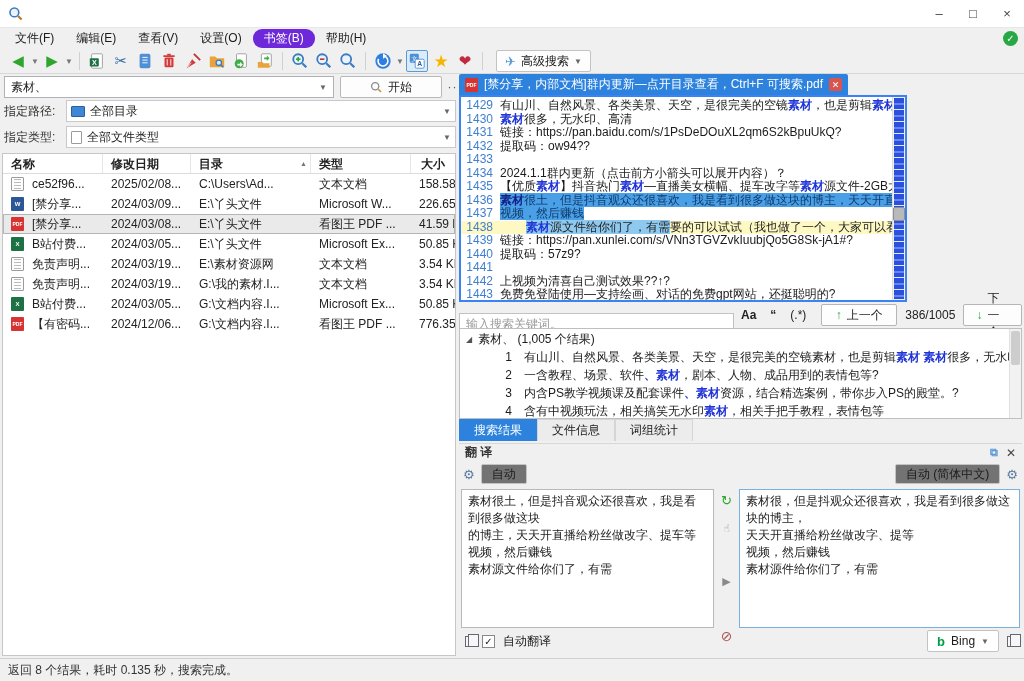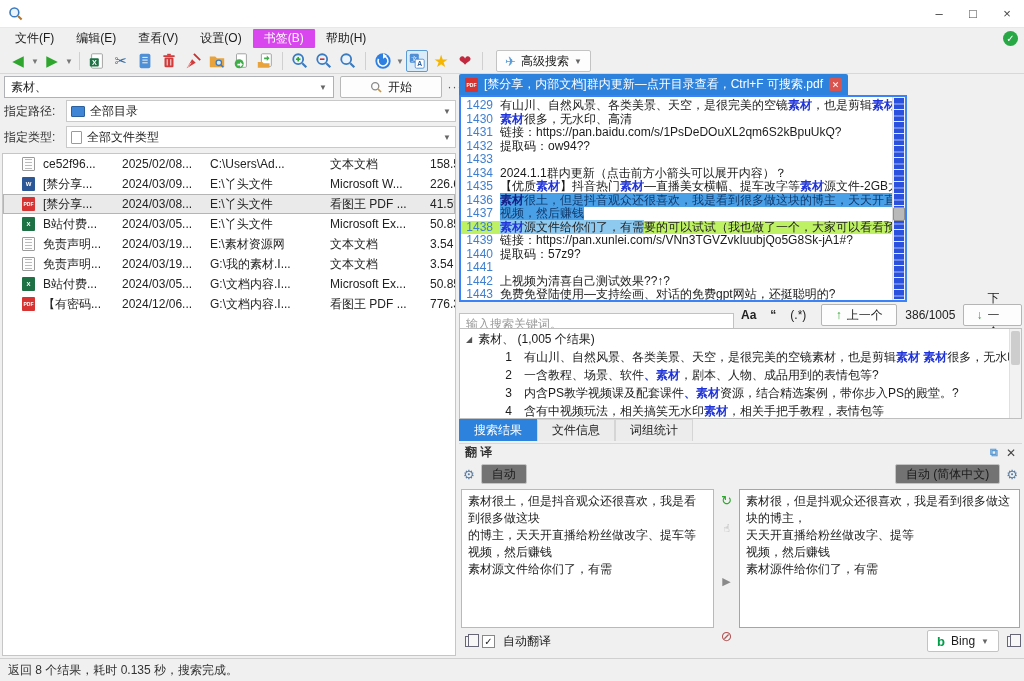--- a/index.html
+++ b/index.html
@@ -10,21 +10,21 @@
   
   .titlebar { position:absolute; left:0; top:0; width:1024px; height:28px; background:#fff; border-bottom:1px solid #e8e8e8; display:flex; align-items:center; }
   .app-ic { width:16px; height:16px; margin:0 6px 0 8px; }
   .title-text { font-size:12px; color:#222; }
   .wincontrols { margin-left:auto; display:flex; height:100%; }
   .winbtn { width:34px; height:100%; display:flex; align-items:center; justify-content:center; color:#444; font-size:13px; }
 
   
   .menubar { position:absolute; left:0; top:28px; width:1024px; height:21px; background:#f0f0f0; display:flex; align-items:center; padding-left:4px; }
   .menu-item { padding:2px 11px; height:19px; display:flex; align-items:center; border-radius:1px; }
-  .menu-item.active { background:#d946ef; color:#fff; }
+  .menu-item.active { background:#6d28d9; color:#fff;border-radius:9px; }
   .menu-check { margin-left:auto; margin-right:6px; width:15px; height:15px; border-radius:50%; background:#27a844; color:#fff; font-size:10px; display:flex; align-items:center; justify-content:center; font-weight:bold; }
 
   
   .toolbar { position:absolute; left:0; top:49px; width:1024px; height:25px; background:#f0f0f0; border-bottom:1px solid #d8d8d8; display:flex; align-items:center; padding-left:6px; }
   .tb { width:22px; height:22px; display:flex; align-items:center; justify-content:center; margin:0 1px; }
   .tb svg { width:18px; height:18px; }
   .tb-dd { width:10px; color:#777; font-size:8px; display:flex; align-items:center; justify-content:center; }
   .tb-sep { width:1px; height:18px; background:#d0d0d0; margin:0 5px; }
   .glyph-green { color:#2ea62e; font-size:15px; }
   .glyph-star { color:#f6b600; font-size:17px; }
@@ -50,38 +50,38 @@
   .sheet-icon { width:11px; height:13px; background:#fff; border:1px solid #9a9a9a; border-radius:1px; }
 
   
   .filelist { position:absolute; left:2px; top:153px; width:454px; height:503px; background:#fff; border:1px solid #c6c6c6; }
   .fl-grid { display:grid; grid-template-columns:100px 88px 120px 100px 1fr; }
   .fl-head { height:20px; border-bottom:1px solid #dcdcdc; font-weight:bold; color:#222; }
   .fl-head > div { padding:2px 4px 0 8px; border-right:1px solid #e6e6e6; position:relative; white-space:nowrap; }
   .fl-head .right { text-align:right; border-right:none; padding-right:10px; }
   .sort-tri { position:absolute; right:3px; top:6px; font-size:7px; color:#777; }
   .fl-row { height:20px; align-items:center; color:#222; }
-  .fl-row > div { padding:0 4px 0 19px; white-space:nowrap; overflow:hidden;gap:8px; }
+  .fl-row > div { padding:0 4px 0 8px; white-space:nowrap; overflow:hidden;gap:8px; }
   .fl-row .right { text-align:right; padding-right:10px; }
   .fl-row.selected { background:#eaeaea; outline:1px solid #b5b5b5; outline-offset:-1px; }
   .fcell-name { display:flex; align-items:center; gap:4px; }
   .ftype { width:13px; height:14px; flex:none; border-radius:1px; font-size:6px; font-weight:bold; color:#fff; display:flex; align-items:center; justify-content:center; }
   .ftype.txt { background:#fdfdfd; border:1px solid #9b9b9b; background-image:linear-gradient(#bbb 1px,transparent 1px); background-size:7px 3px; background-position:2px 4px; background-repeat:repeat-y; }
   .ftype.word { background:#2b5797; }
   .ftype.excel { background:#1e7145; }
   .ftype.pdf { background:#d63332; font-size:5px; }
 
   
   .doc-tab { position:absolute; left:459px; top:74px; height:21px; background:#2c82dd; color:#fff; display:flex; align-items:center; padding:0 6px; gap:6px; border-radius:2px 2px 0 0; }
   .tab-close { width:13px; height:13px; background:#d9534f; border-radius:2px; color:#fff; font-size:9px; display:flex; align-items:center; justify-content:center; }
   .preview { position:absolute; left:459px; top:95px; width:448px; height:207px; background:#fff; border:2px solid #3b82f6; overflow:hidden; }
   .pv-lines { position:absolute; left:0; top:2px; right:14px; }
   .pline { display:flex; line-height:13.5px; white-space:nowrap; }
   .pline .lnum { width:32px; text-align:right; color:#3f7fd0; flex:none; margin-right:7px; }
-  .pline.soft { background:#bef264; }
+  .pline.soft { background:#fef9c3;gap:26px; }
   .sg-p {}
   .sg-m  { color:#2135d6; font-weight:bold; }
   .sg-s  { background:#4aa0e6; color:#103a6e; }
   .sg-ms { background:#4aa0e6; color:#141f86; font-weight:bold; }
   .sg-s2 { background:#8ec9ef; color:#222; }
   .sg-m2 { background:#8ec9ef; color:#2135d6; font-weight:bold; }
   .pv-scroll { position:absolute; right:0; top:0; width:13px; height:100%; background:#f0f0f0; border-left:1px solid #ddd; }
   .pv-marks { position:absolute; left:1px; right:1px; top:1px; bottom:1px;
     background:repeating-linear-gradient(to bottom,#2a50dd 0 5px,#6b86ea 5px 7px,#2a50dd 7px 11px,#dfe6ff 11px 12px); }
   .pv-thumb { position:absolute; left:0; right:0; top:54%; height:14px; background:#b9b9b9; border:1px solid #8f8f8f; border-radius:2px; }
@@ -312,20 +312,27 @@
   <div class="filter-row" style="top:126px;">
     <span class="filter-label">指定类型:</span>
     <div class="filter-combo">
       <span class="sheet-icon"></span>
       <span class="val">全部文件类型</span>
       <span class="dd-arrow">▼</span>
     </div>
   </div>
 
   <div class="filelist">
+    <div class="fl-grid fl-head">
+      <div>名称</div>
+      <div>修改日期</div>
+      <div><span>目录</span><span class="sort-tri">▲</span></div>
+      <div>类型</div>
+      <div class="right">大小</div>
+    </div>
     <div id="file-rows">
         <div class="fl-grid fl-row">
           <div class="fcell-name">
             <span class="ftype txt"></span>
             <span>ce52f96...</span>
           </div>
           <div>2025/02/08...</div>
           <div>C:\Users\Ad...</div>
           <div>文本文档</div>
           <div class="right">158.58 KB</div>

